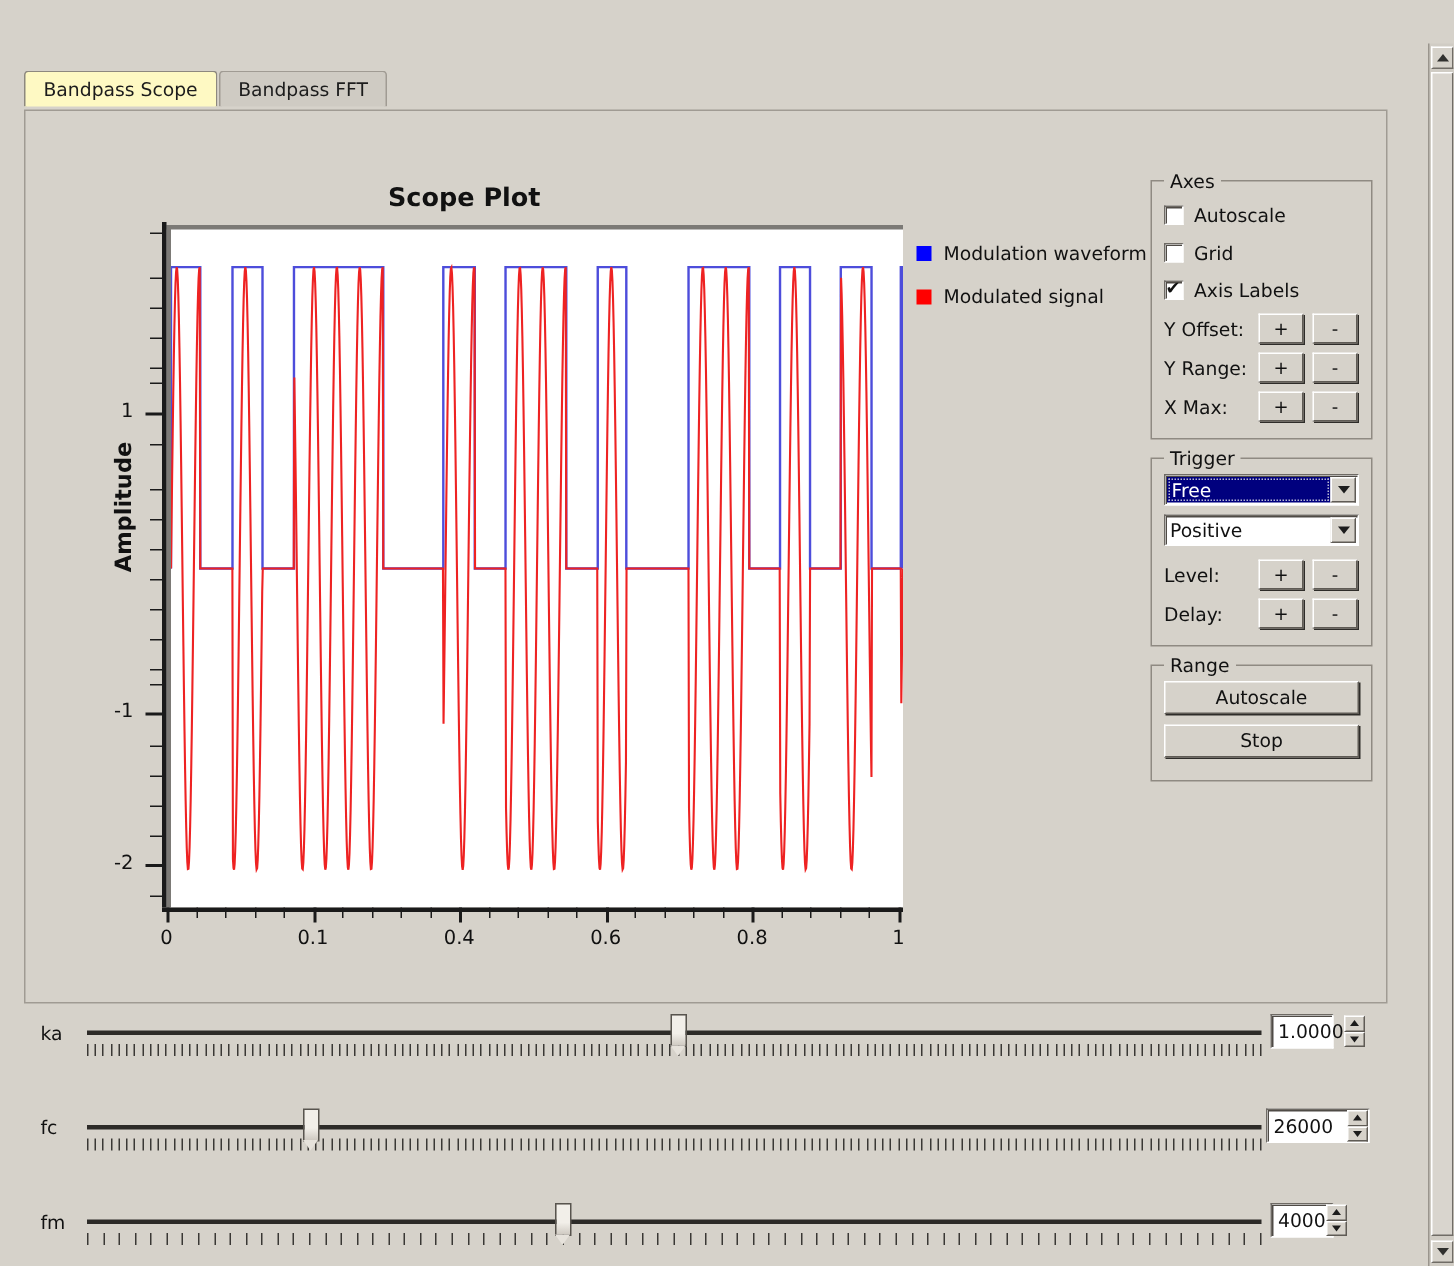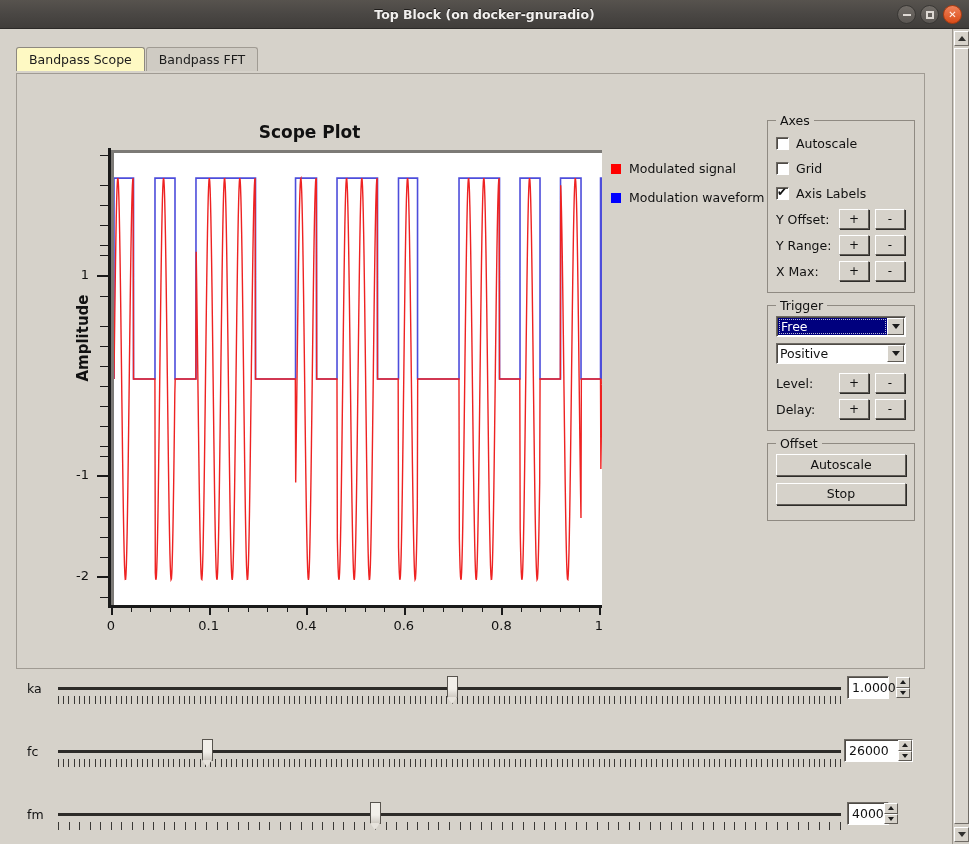--- a/index.html
+++ b/index.html
@@ -232,34 +232,20 @@
     box-sizing: border-box;
   }
   .tri-xs-up { width:0;height:0;border-left:3px solid transparent;border-right:3px solid transparent;border-bottom:4px solid #1c1c1c; }
   .tri-xs-dn { width:0;height:0;border-left:3px solid transparent;border-right:3px solid transparent;border-top:4px solid #1c1c1c; }
 </style>
 </head>
 <body>
 
 <div id="root">
 
-  <div class="titlebar">
-    <div class="titlebar-text">Top Block (on docker-gnuradio)</div>
-    <div class="wbtns">
-      <div class="wbtn">
-          <span class="bar"></span>
-        </div>
-      <div class="wbtn">
-          <span class="sq"></span>
-        </div>
-      <div class="wbtn close">
-          <span class="gl">✕</span>
-        </div>
-    </div>
-  </div>
 
   <div class="client">
 
     <div class="vscroll">
       <div class="sb-arrow up">
           <div class="tri-up"></div>
         </div>
       <div class="sb-thumb"></div>
       <div class="sb-arrow down">
           <div class="tri-dn"></div>
@@ -349,26 +335,26 @@
           <div class="xtick" style="left: 542.96px; top: 531px;"></div>
           <div class="xtick" style="left: 562.48px; top: 531px;"></div>
           <div class="xtick major" style="left: 582px; top: 531px;"></div>
           <div class="xlabel-txt" style="left: 562px; top: 544px;">1</div>
         </div>
 
       <div class="axis-title-y">Amplitude</div>
 
       <div class="legend">
         <div class="legend-row">
+          <span class="legend-swatch" id="sw0" style="background: rgb(0, 0, 255);"></span>
+          <span class="legend-label">Modulation waveform</span>
+        </div>
+        <div class="legend-row">
           <span class="legend-swatch" id="sw1" style="background: rgb(255, 0, 0);"></span>
           <span class="legend-label">Modulated signal</span>
-        </div>
-        <div class="legend-row">
-          <span class="legend-swatch" id="sw0" style="background: rgb(0, 0, 255);"></span>
-          <span class="legend-label">Modulation waveform</span>
         </div>
       </div>
 
       <div class="ctrl-col">
 
         <div class="groupbox">
           <div class="group-title">Axes</div>
 
           <div class="row checkrow">
             <span class="chk"></span>
@@ -422,21 +408,21 @@
             <span class="sbtn">-</span>
           </div>
           <div class="row">
             <span class="fld-label">Delay:</span>
             <span class="sbtn">+</span>
             <span class="sbtn">-</span>
           </div>
         </div>
 
         <div class="groupbox">
-          <div class="group-title">Offset</div>
+          <div class="group-title">Range</div>
           <div class="wbtn-wide">Autoscale</div>
           <div class="wbtn-wide">Stop</div>
         </div>
 
       </div>
     </div>
 
     <div class="slider-row" id="slider-0" style="top:636px;">
       <div class="slider-name">ka</div>
       <div class="slider-track"></div>

